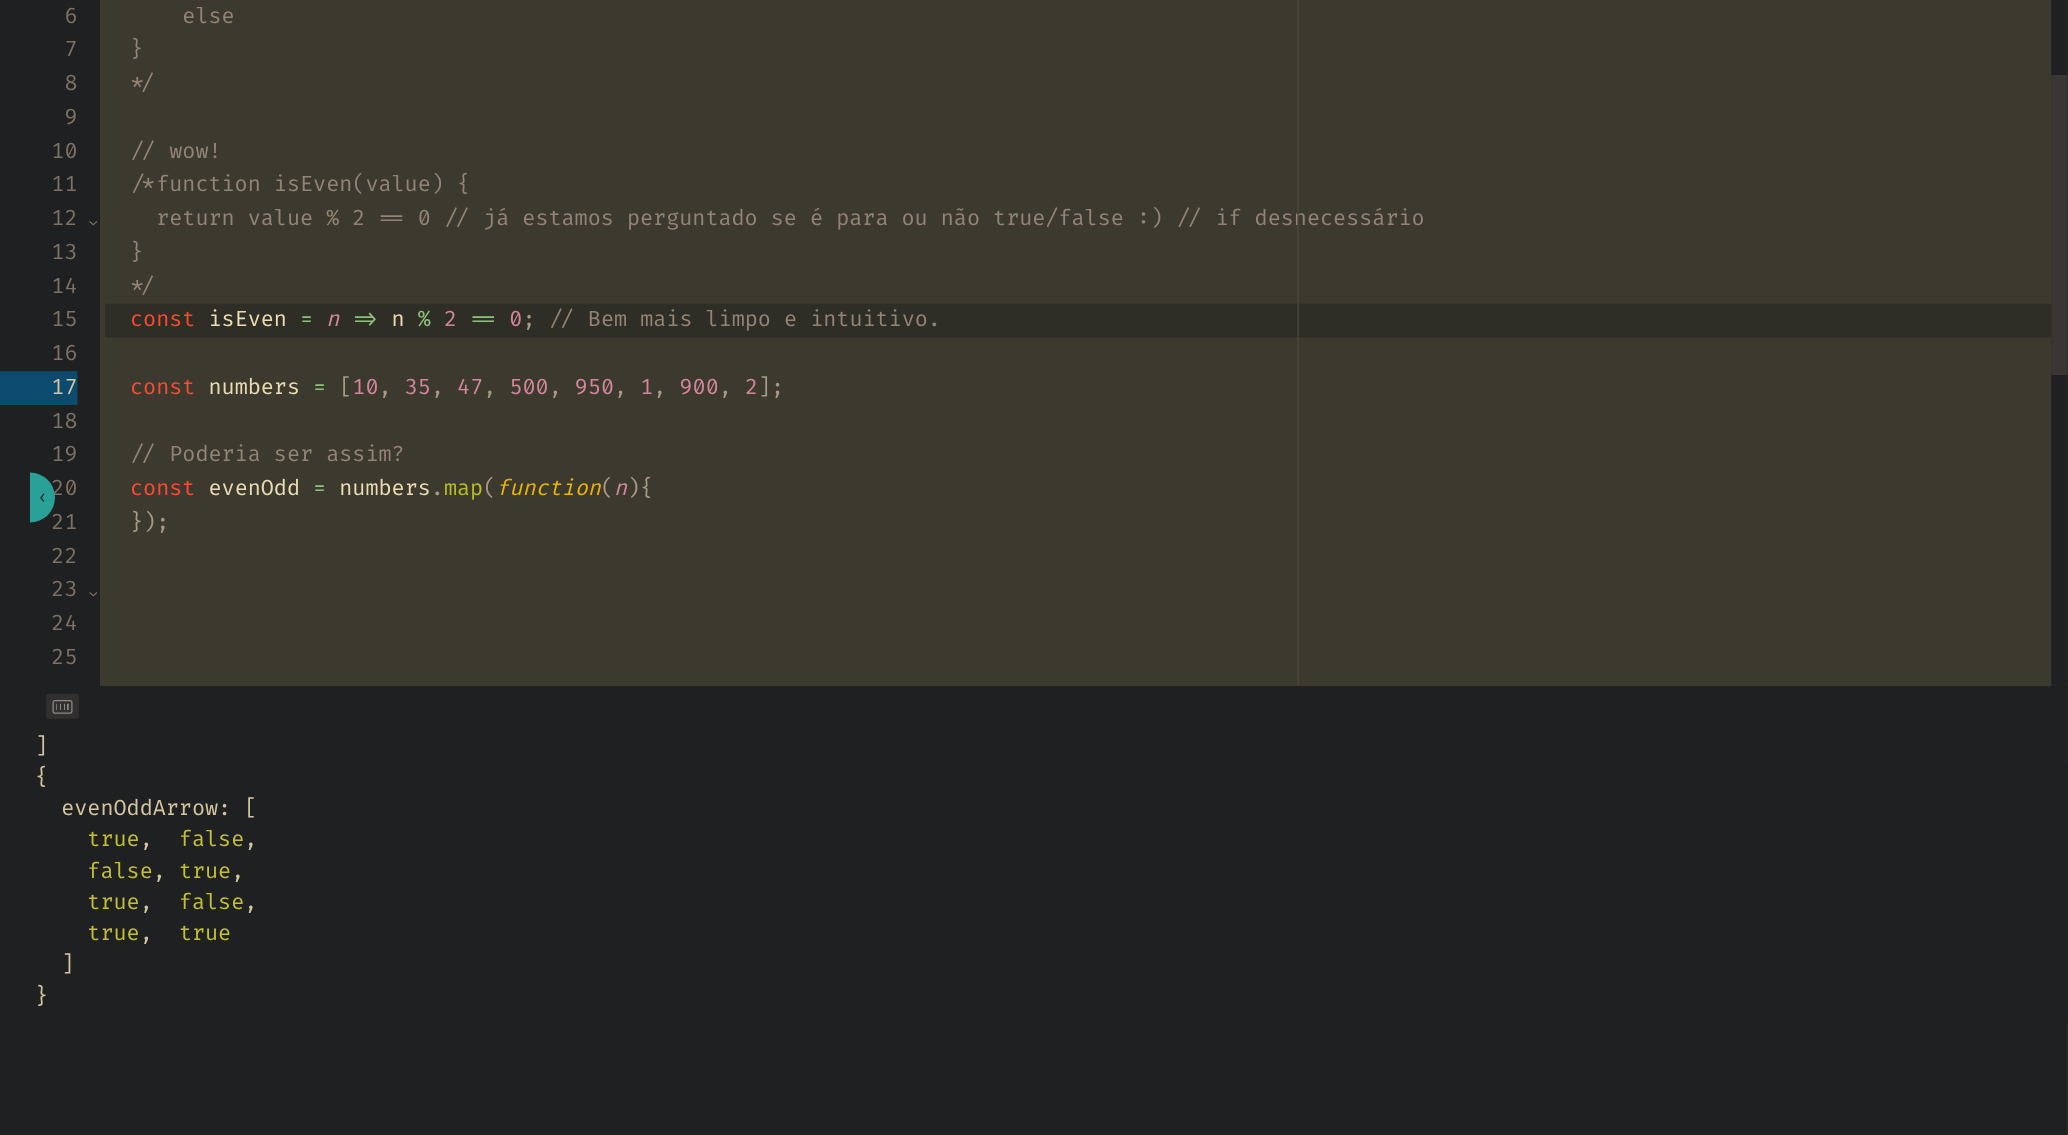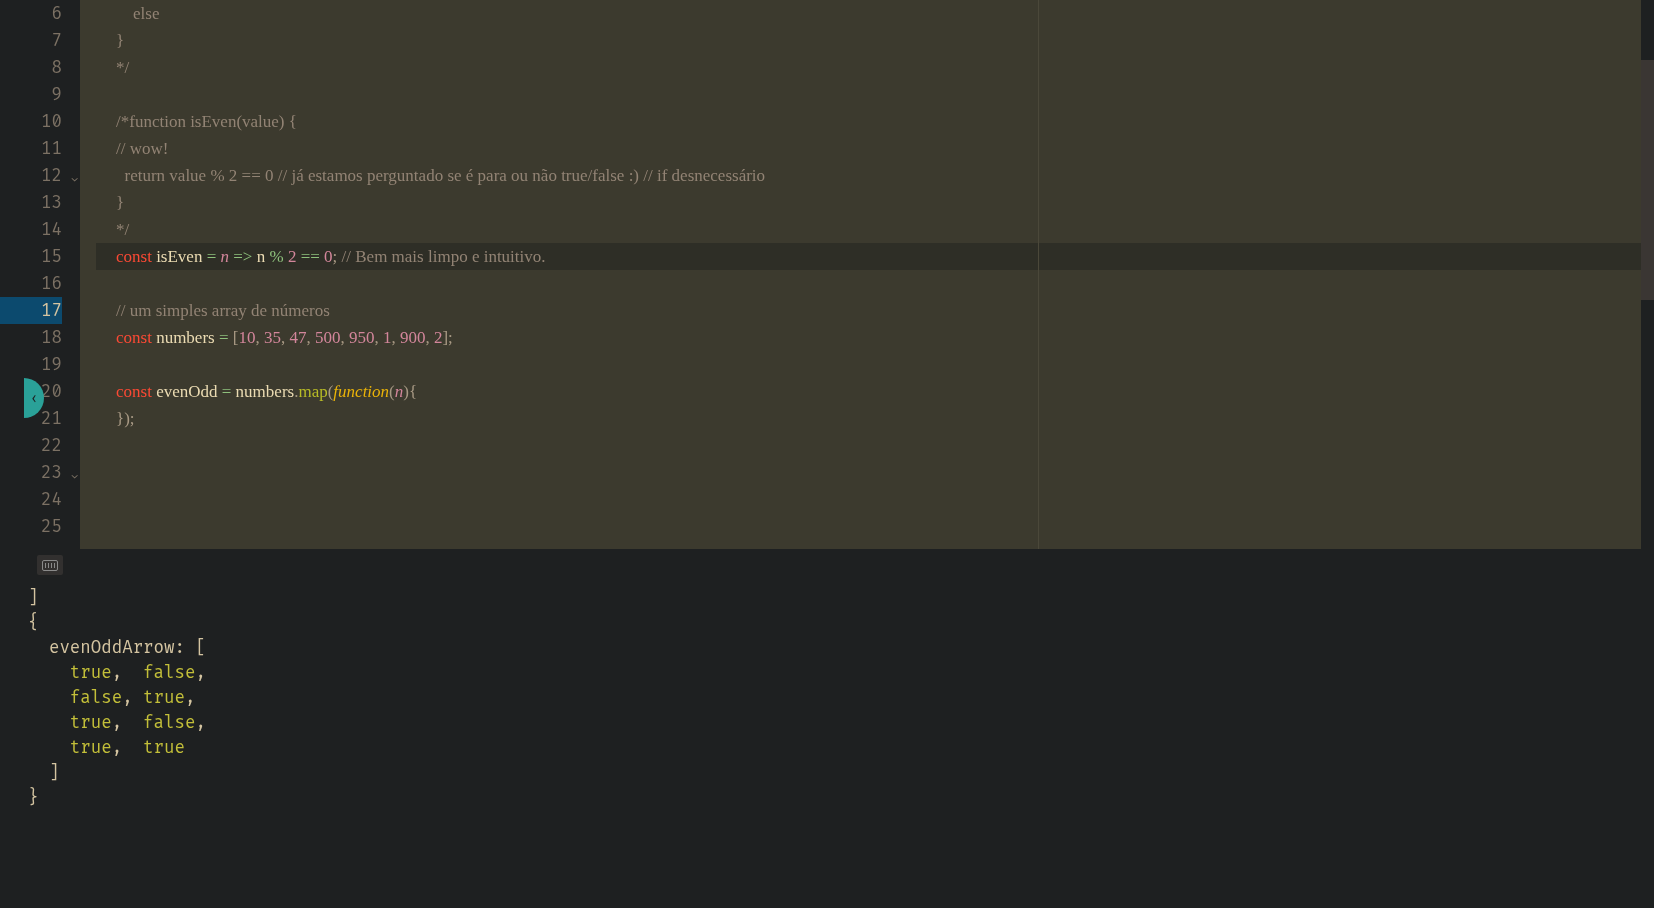--- a/index.html
+++ b/index.html
@@ -48,22 +48,21 @@
   .fold-marker {
     position: absolute;
     right: -16px;
     top: 6px;
     font-size: 11px;
     color: #7c7164;
   }
   .code-area {
     flex: 1;
     position: relative;
-    padding-left: 36px;
-    font-family: Liberation Serif, serif;
+    padding-left: 24px;
   }
   .code-line {
     height: 27px;
     line-height: 27px;
     white-space: pre;
   }
   .code-line.highlight {
     background: #2e2e26;
     margin-left: -20px;
     padding-left: 20px;
@@ -187,30 +186,30 @@
       <div class="line-num">23<span class="fold-marker">⌄</span></div>
       <div class="line-num">24</div>
       <div class="line-num">25</div>
     </div>
   <div class="code-area" id="codearea">
 
   <div class="code-line"><span class="tok-ident">    </span><span class="tok-comment">else</span></div>
       <div class="code-line"><span class="tok-comment">}</span></div>
       <div class="code-line"><span class="tok-comment">*/</span></div>
       <div class="code-line"><span class="tok-ident"></span></div>
+      <div class="code-line"><span class="tok-comment">// wow!</span></div>
       <div class="code-line"><span class="tok-comment">/*function isEven(value) {</span></div>
-      <div class="code-line"><span class="tok-comment">// wow!</span></div>
       <div class="code-line"><span class="tok-comment">  return value % 2 == 0 // já estamos perguntado se é para ou não true/false :) // if desnecessário</span></div>
       <div class="code-line"><span class="tok-comment">}</span></div>
       <div class="code-line"><span class="tok-comment">*/</span></div>
       <div class="code-line highlight"><span class="tok-const">const </span><span class="tok-ident">isEven </span><span class="tok-op">= </span><span class="tok-param">n </span><span class="tok-op">=&gt; </span><span class="tok-ident">n </span><span class="tok-op">% </span><span class="tok-num">2 </span><span class="tok-op">== </span><span class="tok-num">0</span><span class="tok-punct">; </span><span class="tok-comment">// Bem mais limpo e intuitivo.</span></div>
       <div class="code-line"><span class="tok-ident"></span></div>
-      <div class="code-line"><span class="tok-comment">// um simples array de números</span></div>
       <div class="code-line"><span class="tok-const">const </span><span class="tok-ident">numbers </span><span class="tok-op">= </span><span class="tok-punct">[</span><span class="tok-num">10</span><span class="tok-punct">, </span><span class="tok-num">35</span><span class="tok-punct">, </span><span class="tok-num">47</span><span class="tok-punct">, </span><span class="tok-num">500</span><span class="tok-punct">, </span><span class="tok-num">950</span><span class="tok-punct">, </span><span class="tok-num">1</span><span class="tok-punct">, </span><span class="tok-num">900</span><span class="tok-punct">, </span><span class="tok-num">2</span><span class="tok-punct">];</span></div>
       <div class="code-line"><span class="tok-ident"></span></div>
+      <div class="code-line"><span class="tok-comment">// Poderia ser assim?</span></div>
       <div class="code-line"><span class="tok-const">const </span><span class="tok-ident">evenOdd </span><span class="tok-op">= </span><span class="tok-ident">numbers</span><span class="tok-punct">.</span><span class="tok-funccall">map</span><span class="tok-punct">(</span><span class="tok-funckw">function</span><span class="tok-punct">(</span><span class="tok-param">n</span><span class="tok-punct">){</span></div>
       <div class="code-line"><span class="tok-punct">});</span></div>
       <div class="ruler"></div>
     </div>
   <div class="scrollbar-v">
     <div class="thumb"></div>
   </div>
 </div>
 
 <div class="sidebar-toggle">

